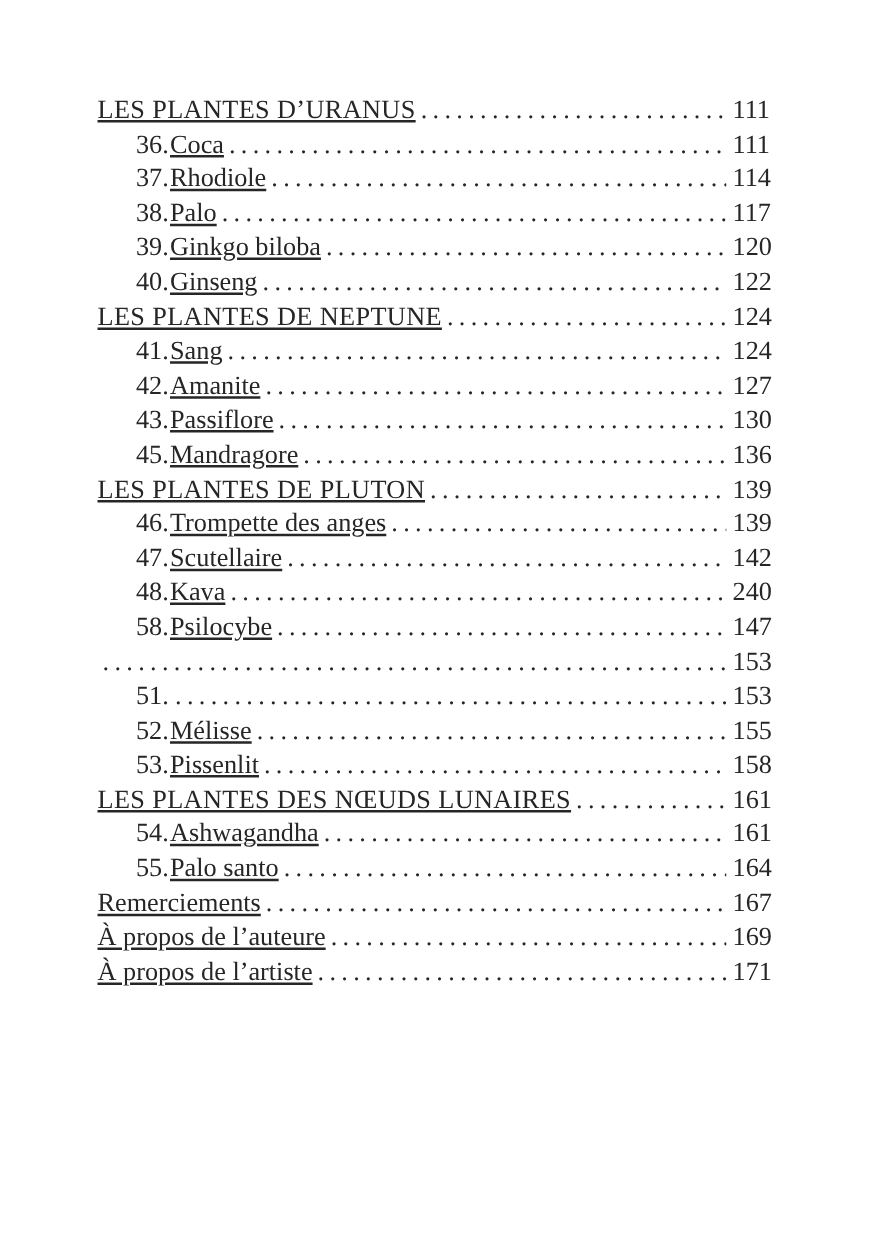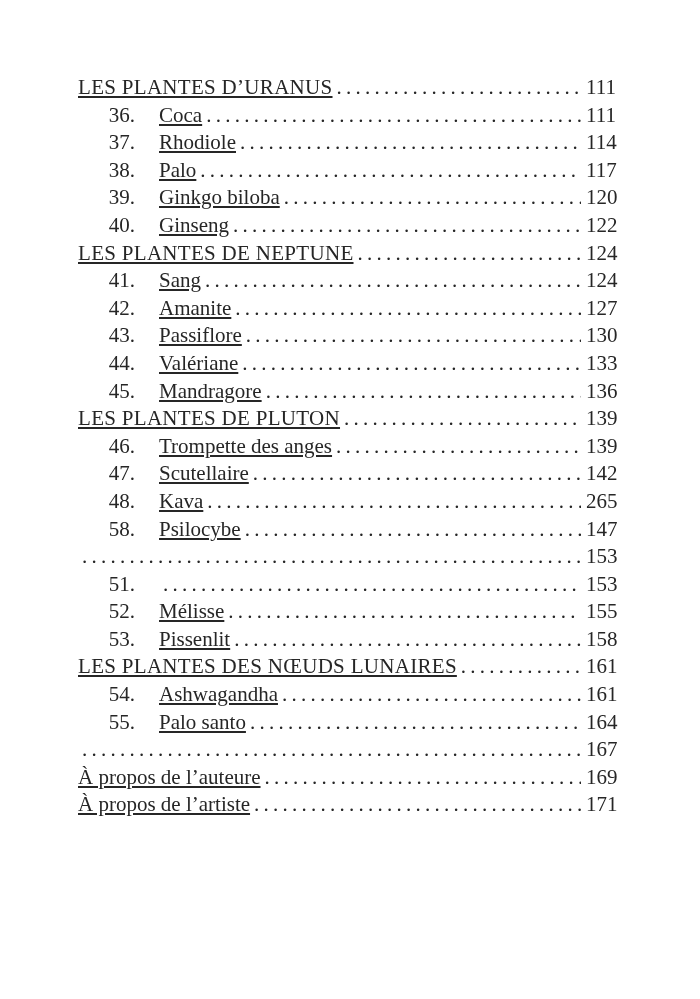--- a/index.html
+++ b/index.html
@@ -25,21 +25,21 @@
   .row {
     display: flex;
     align-items: baseline;
     height: 27.6px;
     line-height: 27.6px;
     white-space: nowrap;
   }
   .row .num {
     flex: 0 0 57px;
     text-align: right;
-    margin-right: 24px;
+    margin-right: 1px;
   }
   .row .label {
     flex: 0 0 auto;
     text-decoration: underline;
   }
   .row.section .label {
     letter-spacing: 0.3px;
   }
   .row .leader {
     flex: 1 1 auto;
@@ -119,26 +119,20 @@
     <span class="leader"></span>
     <span class="pagenum">127</span>
   </div>
       <div class="row chapter">
     <span class="num">43.</span>
     <span class="label">Passiflore</span>
     <span class="leader"></span>
     <span class="pagenum">130</span>
   </div>
       <div class="row chapter">
-    <span class="num">44.</span>
-    <span class="label">Valériane</span>
-    <span class="leader"></span>
-    <span class="pagenum">133</span>
-  </div>
-      <div class="row chapter">
     <span class="num">45.</span>
     <span class="label">Mandragore</span>
     <span class="leader"></span>
     <span class="pagenum">136</span>
   </div>
       <div class="row section">
 
     <span class="label">LES PLANTES DE PLUTON</span>
     <span class="leader"></span>
     <span class="pagenum">139</span>
@@ -152,21 +146,21 @@
       <div class="row chapter">
     <span class="num">47.</span>
     <span class="label">Scutellaire</span>
     <span class="leader"></span>
     <span class="pagenum">142</span>
   </div>
       <div class="row chapter">
     <span class="num">48.</span>
     <span class="label">Kava</span>
     <span class="leader"></span>
-    <span class="pagenum">265</span>
+    <span class="pagenum">240</span>
   </div>
       <div class="row chapter">
     <span class="num">58.</span>
     <span class="label">Psilocybe</span>
     <span class="leader"></span>
     <span class="pagenum">147</span>
   </div>
       <div class="row section">
 
     <span class="leader"></span>
@@ -202,20 +196,21 @@
     <span class="pagenum">161</span>
   </div>
       <div class="row chapter">
     <span class="num">55.</span>
     <span class="label">Palo santo</span>
     <span class="leader"></span>
     <span class="pagenum">164</span>
   </div>
       <div class="row plain">
 
+    <span class="label">Remerciements</span>
     <span class="leader"></span>
     <span class="pagenum">167</span>
   </div>
       <div class="row plain">
 
     <span class="label">À propos de l’auteure</span>
     <span class="leader"></span>
     <span class="pagenum">169</span>
   </div>
       <div class="row plain">

